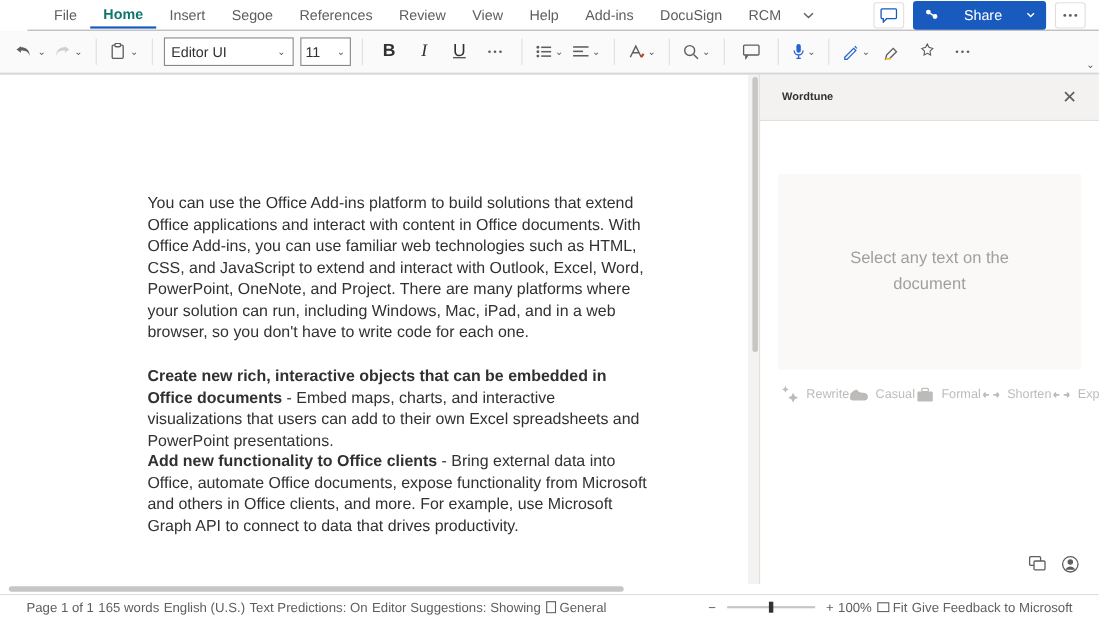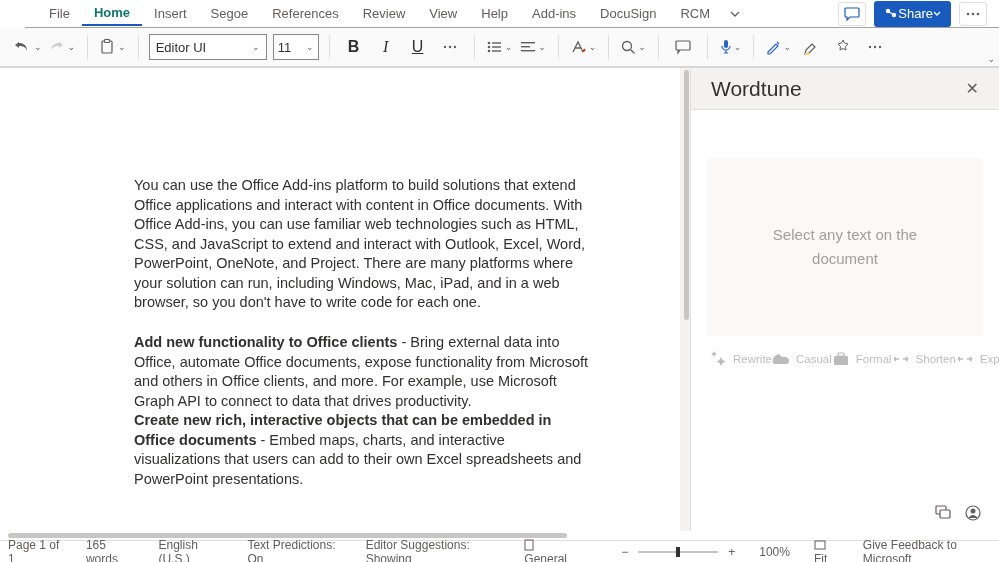--- a/index.html
+++ b/index.html
@@ -3,21 +3,21 @@
 <meta charset="utf-8">
 <style>
 * { box-sizing: border-box; margin: 0; padding: 0; }
 body { font-family: "Segoe UI", -apple-system, sans-serif; font-size: 13px; color: #323130; width: 999px; height: 562px; overflow: hidden; background: #fff; display: flex; flex-direction: column; }
 .ribbon-tabs { display: flex; align-items: center; height: 28px; padding: 0 12px; border-bottom: 1px solid #a3a3a3; margin-left: 25px; }
 .ribbon-tab { padding: 4px 12px; font-size: 13px; color: #605e5c; cursor: pointer; }
 .ribbon-tab.active { color: #0f766e; border-bottom: 2px solid #185abd; font-weight: 600; }
 .more-tabs-chevron { padding: 4px 8px; color: #605e5c; cursor: pointer; }
 .header-right { margin-left: auto; display: flex; align-items: center; gap: 8px; }
 .btn-comments { width: 28px; height: 24px; border: 1px solid #e1dfdd; background: #fff; display:flex; align-items:center; justify-content:center; cursor:pointer; border-radius:3px;}
-.btn-share { background: #185abd; color: #fff; border: none; height: 26px; padding: 0 10px; font-size: 13px; cursor: pointer; display: flex; align-items: center; gap: 0; border-radius:3px;}
+.btn-share { background: #185abd; color: #fff; border: none; height: 26px; padding: 0 10px; font-size: 13px; cursor: pointer; display: flex; align-items: center; gap: 22px; border-radius:3px;}
 .btn-share svg { fill: #fff; }
 .btn-overflow { width: 28px; height: 24px; border: 1px solid #e1dfdd; background: #fff; display:flex; align-items:center; justify-content:center; cursor:pointer; border-radius:3px;}
 .toolbar { display: flex; align-items: center; height: 40px; padding: 0 12px; border-bottom: 2px solid #d6d6d6; background:#fafafa; gap: 4px; position:relative;}
 .tb-group { display: flex; align-items: center; gap: 2px; }
 .undo-btn,.redo-btn,.paste-btn { display:flex; align-items:center; gap:2px; padding:4px 2px; cursor:pointer; color:#605e5c; }
 .tb-sep { width: 1px; height: 24px; background: #e1dfdd; margin: 0 6px; }
 .font-name { width: 118px; height: 26px; border: 1px solid #8a8886; background: #fff; padding: 0 6px; font-size: 13px; display: flex; align-items: center; justify-content: space-between; cursor: pointer; }
 .font-size { width: 46px; height: 26px; border: 1px solid #8a8886; background: #fff; padding: 0 4px; font-size: 13px; display: flex; align-items: center; justify-content: space-between; cursor: pointer; margin-left:4px;}
 .fmt-btn { width: 28px; height: 28px; display: flex; align-items: center; justify-content: center; cursor: pointer; color: #323130; }
 .fmt-btn.bold { font-weight: 700; font-size: 16px; }
@@ -30,32 +30,32 @@
 .doc-area { flex: 1; background: #f3f2f1; overflow-y: hidden; position: relative; border-right:1px solid #e1dfdd;}
 .doc-scroll { height:100%; overflow:hidden; }
 .page { background: #fff; margin: 0 0 0 0; padding: 108px 88px 40px 88px; min-height: 800px; font-size: 14.5px; line-height: 1.35; color: #323130; max-width: 680px; }
 .page p { margin-bottom: 0; margin-left: 46px; }
 .page .spacer { height: 20px; }
 .page b { font-weight: 700; }
 .doc-vscroll { position:absolute; right:0; top:2px; width:7px; height:98%; background:transparent; }
 .doc-vscroll::before { content:""; position:absolute; right:1px; top:0; width:5px; height:55%; background:#c8c6c4; border-radius:3px;}
 .pane { width: 308px; background: #fff; display: flex; flex-direction: column; }
 .pane-header { display:flex; align-items:center; justify-content:space-between; height:42px; padding:0 16px 0 20px; background:#f3f2f1; border-bottom:1px solid #e1dfdd;}
-.pane-title { font-size: 21px; color:#323130; }
+.pane-title { font-size: 10px; color:#323130;font-weight:bold; }
 .pane-close { font-size:16px; color:#605e5c; cursor:pointer; padding:4px;}
 .pane-body { flex:1; padding: 48px 16px 12px 16px; }
 .pane-box { background:#faf9f8; height:178px; display:flex; align-items:center; justify-content:flex-start; text-align:center; padding:0 40px; color:#a19f9d; font-size:15px; line-height:1.6; border-radius:2px;}
 .pane-actions { display:flex; justify-content:space-around; margin-top:14px; padding:0 2px;}
 .pane-action { display:flex; flex-direction:row; align-items:center; gap:6px; color:#a19f9d; font-size:11.5px; cursor:pointer; opacity:0.7;}
 .pane-action svg { fill:#a19f9d; }
 .pane-footer { display:flex; justify-content:flex-end; gap:14px; padding:10px 18px; color:#605e5c; }
 .pane-footer span{cursor:pointer;}
 .hscroll-track { height: 9px; background:transparent; position:relative; }
 .hscroll-track::before { content:""; position:absolute; left:8px; top:2px; height:5px; width:56%; background:#c8c6c4; border-radius:3px;}
-.statusbar { height: 22px; display: flex; align-items: center; padding: 0 8px; font-size: 12px; color: #605e5c; border-top: 1px solid #e1dfdd; background:#fff; gap:24px;}
+.statusbar { height: 22px; display: flex; align-items: center; padding: 0 24px; font-size: 12px; color: #605e5c; border-top: 1px solid #e1dfdd; background:#fff; gap:4px;}
 .statusbar .spacer-flex { flex:1; }
 .zoom-ctrl { display:flex; align-items:center; gap:10px; }
 .zoom-track { width:80px; height:2px; background:#c8c6c4; position:relative;}
 .zoom-thumb { position:absolute; left:38px; top:-4px; width:4px; height:10px; background:#323130;}
 .feedback { cursor:pointer; }
 svg { display:block; }
 </style>
 </head>
 <body>
 
@@ -229,22 +229,22 @@
   </div>
   <div class="ribbon-caret">⌄</div>
 </div>
 
 <div class="main">
   <div class="doc-area">
     <div class="doc-scroll">
       <div class="page">
         <p>You can use the Office Add-ins platform to build solutions that extend Office applications and interact with content in Office documents. With Office Add-ins, you can use familiar web technologies such as HTML, CSS, and JavaScript to extend and interact with Outlook, Excel, Word, PowerPoint, OneNote, and Project. There are many platforms where your solution can run, including Windows, Mac, iPad, and in a web browser, so you don't have to write code for each one.</p>
         <div class="spacer"></div>
+        <p><b>Create new rich, interactive objects that can be embedded in Office documents</b><span> - Embed maps, charts, and interactive visualizations that users can add to their own Excel spreadsheets and PowerPoint presentations.</span></p>
         <p><b>Add new functionality to Office clients</b><span> - Bring external data into Office, automate Office documents, expose functionality from Microsoft and others in Office clients, and more. For example, use Microsoft Graph API to connect to data that drives productivity.</span></p>
-        <p><b>Create new rich, interactive objects that can be embedded in Office documents</b><span> - Embed maps, charts, and interactive visualizations that users can add to their own Excel spreadsheets and PowerPoint presentations.</span></p>
       </div>
     </div>
     <div class="doc-vscroll"></div>
   </div>
 
   <div class="pane">
     <div class="pane-header">
       <div class="pane-title">Wordtune</div>
       <div class="pane-close">✕</div>
     </div>

